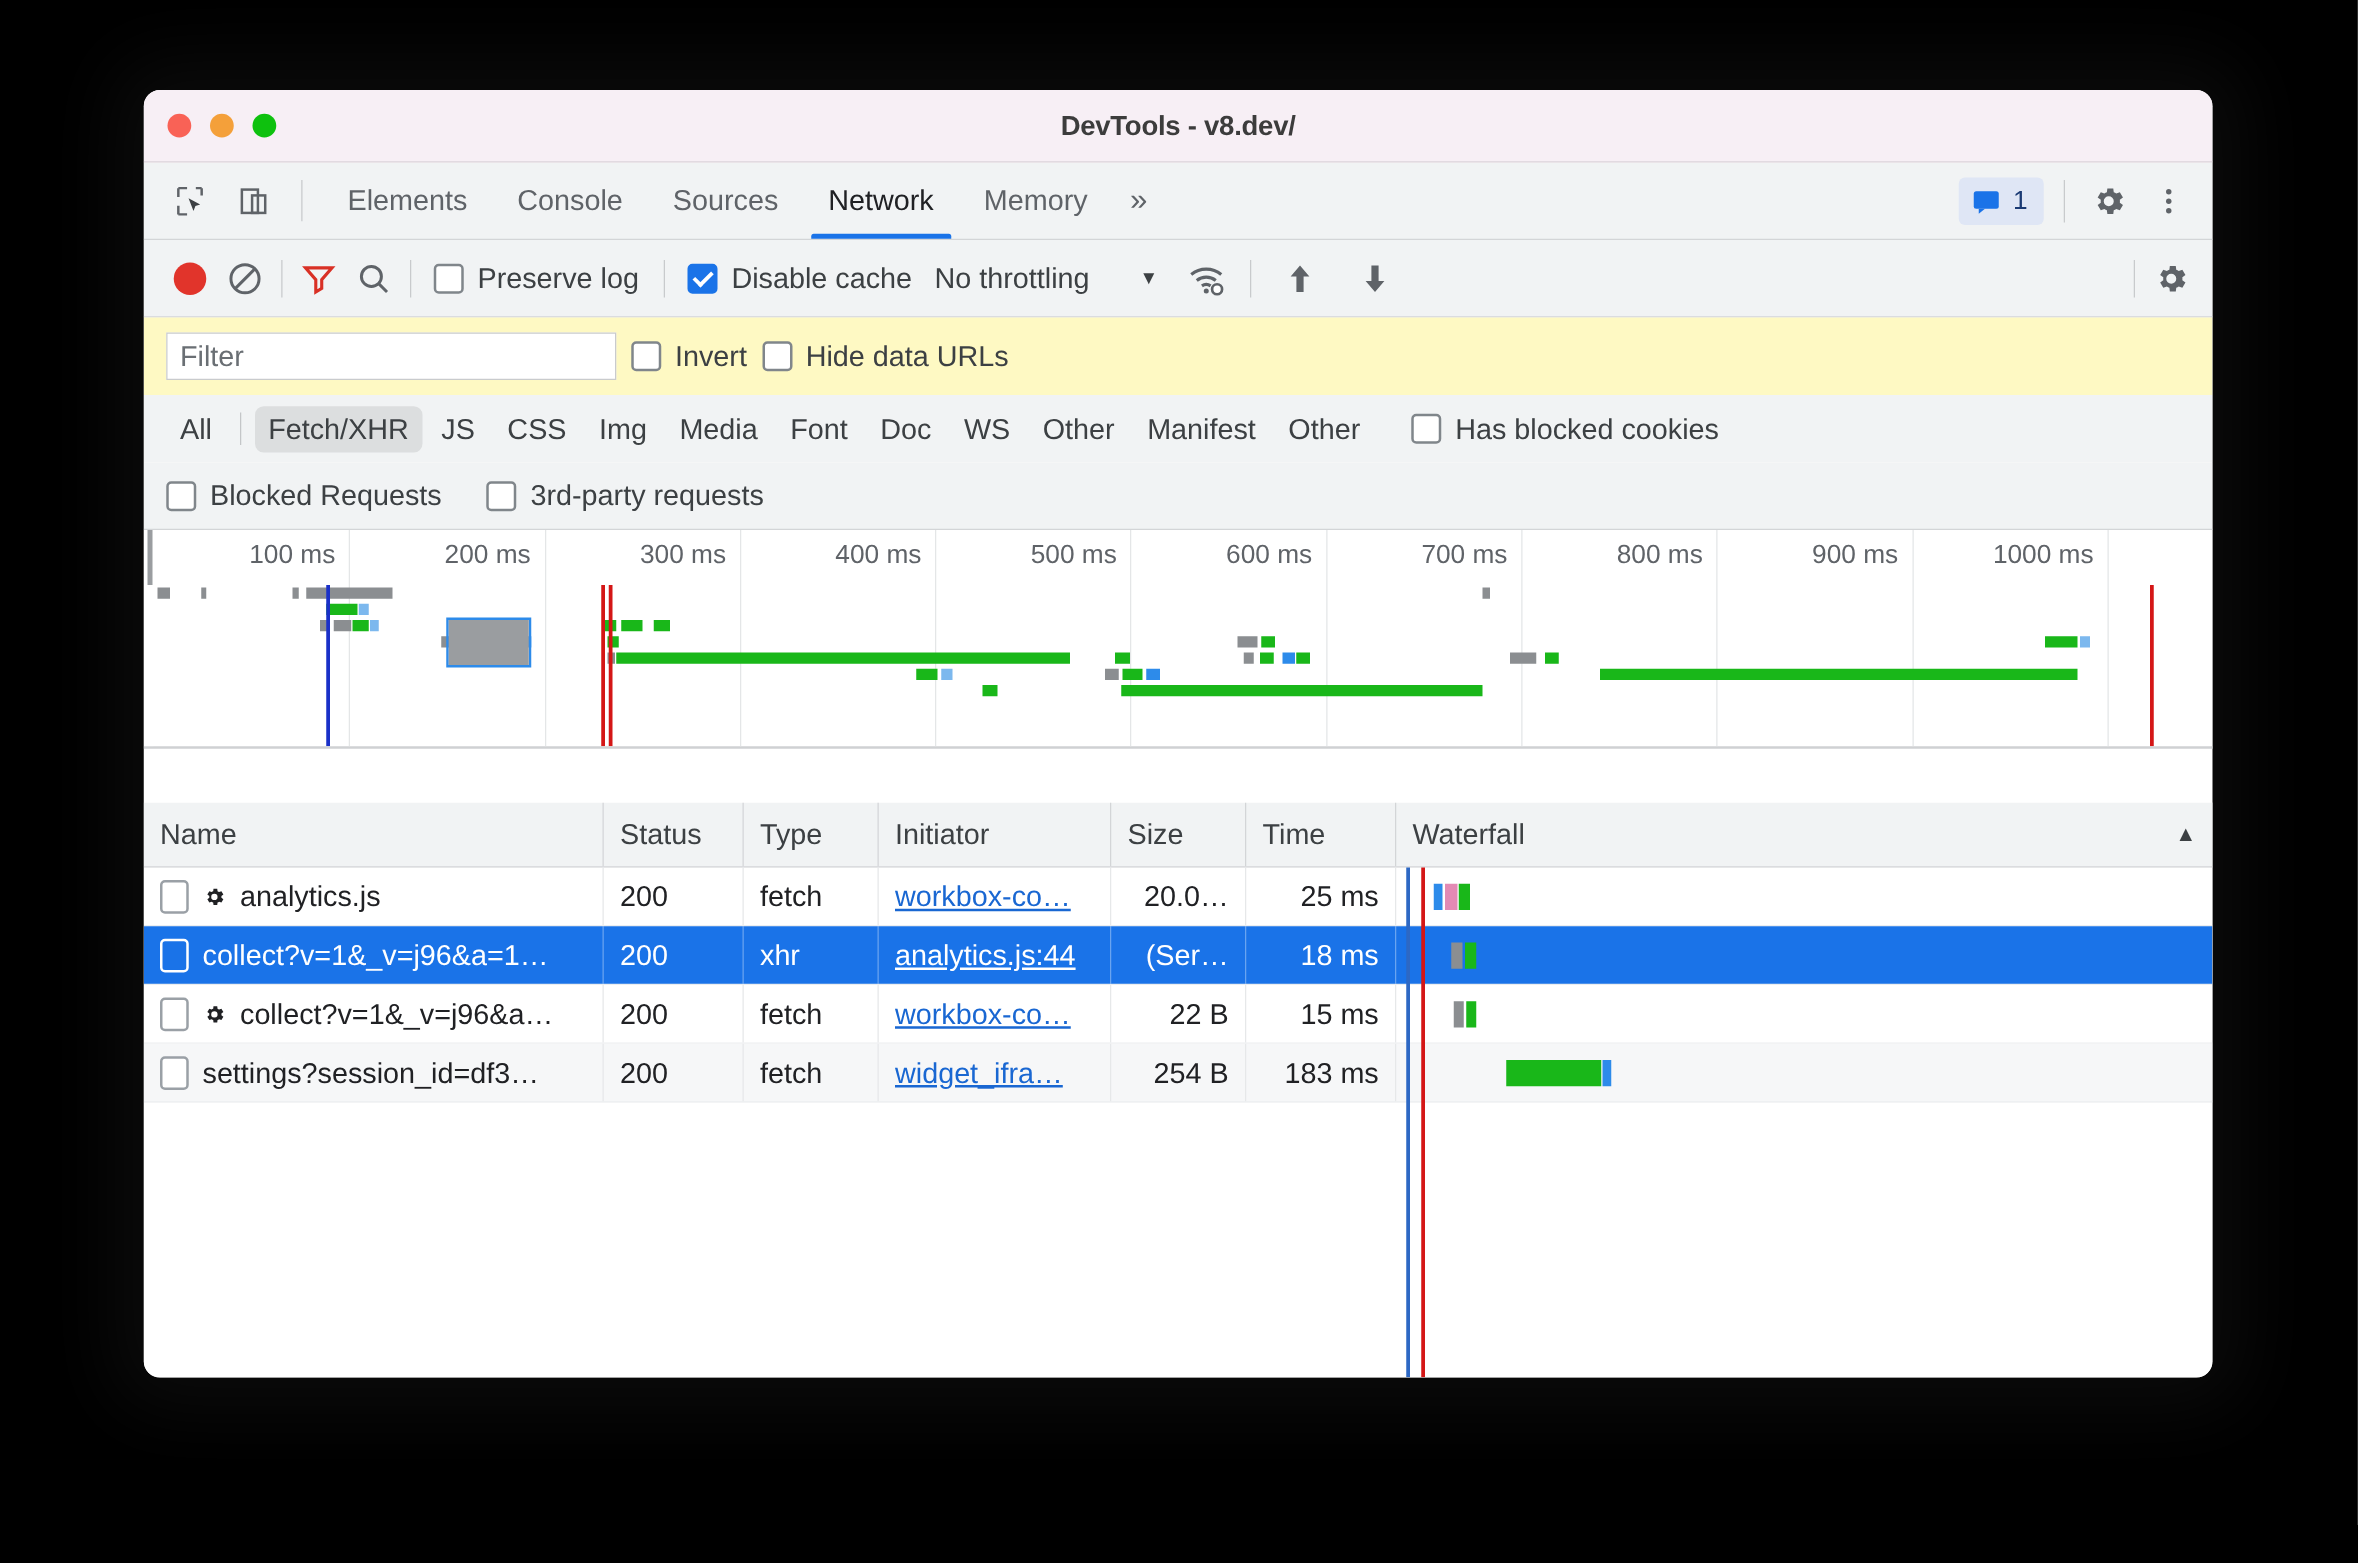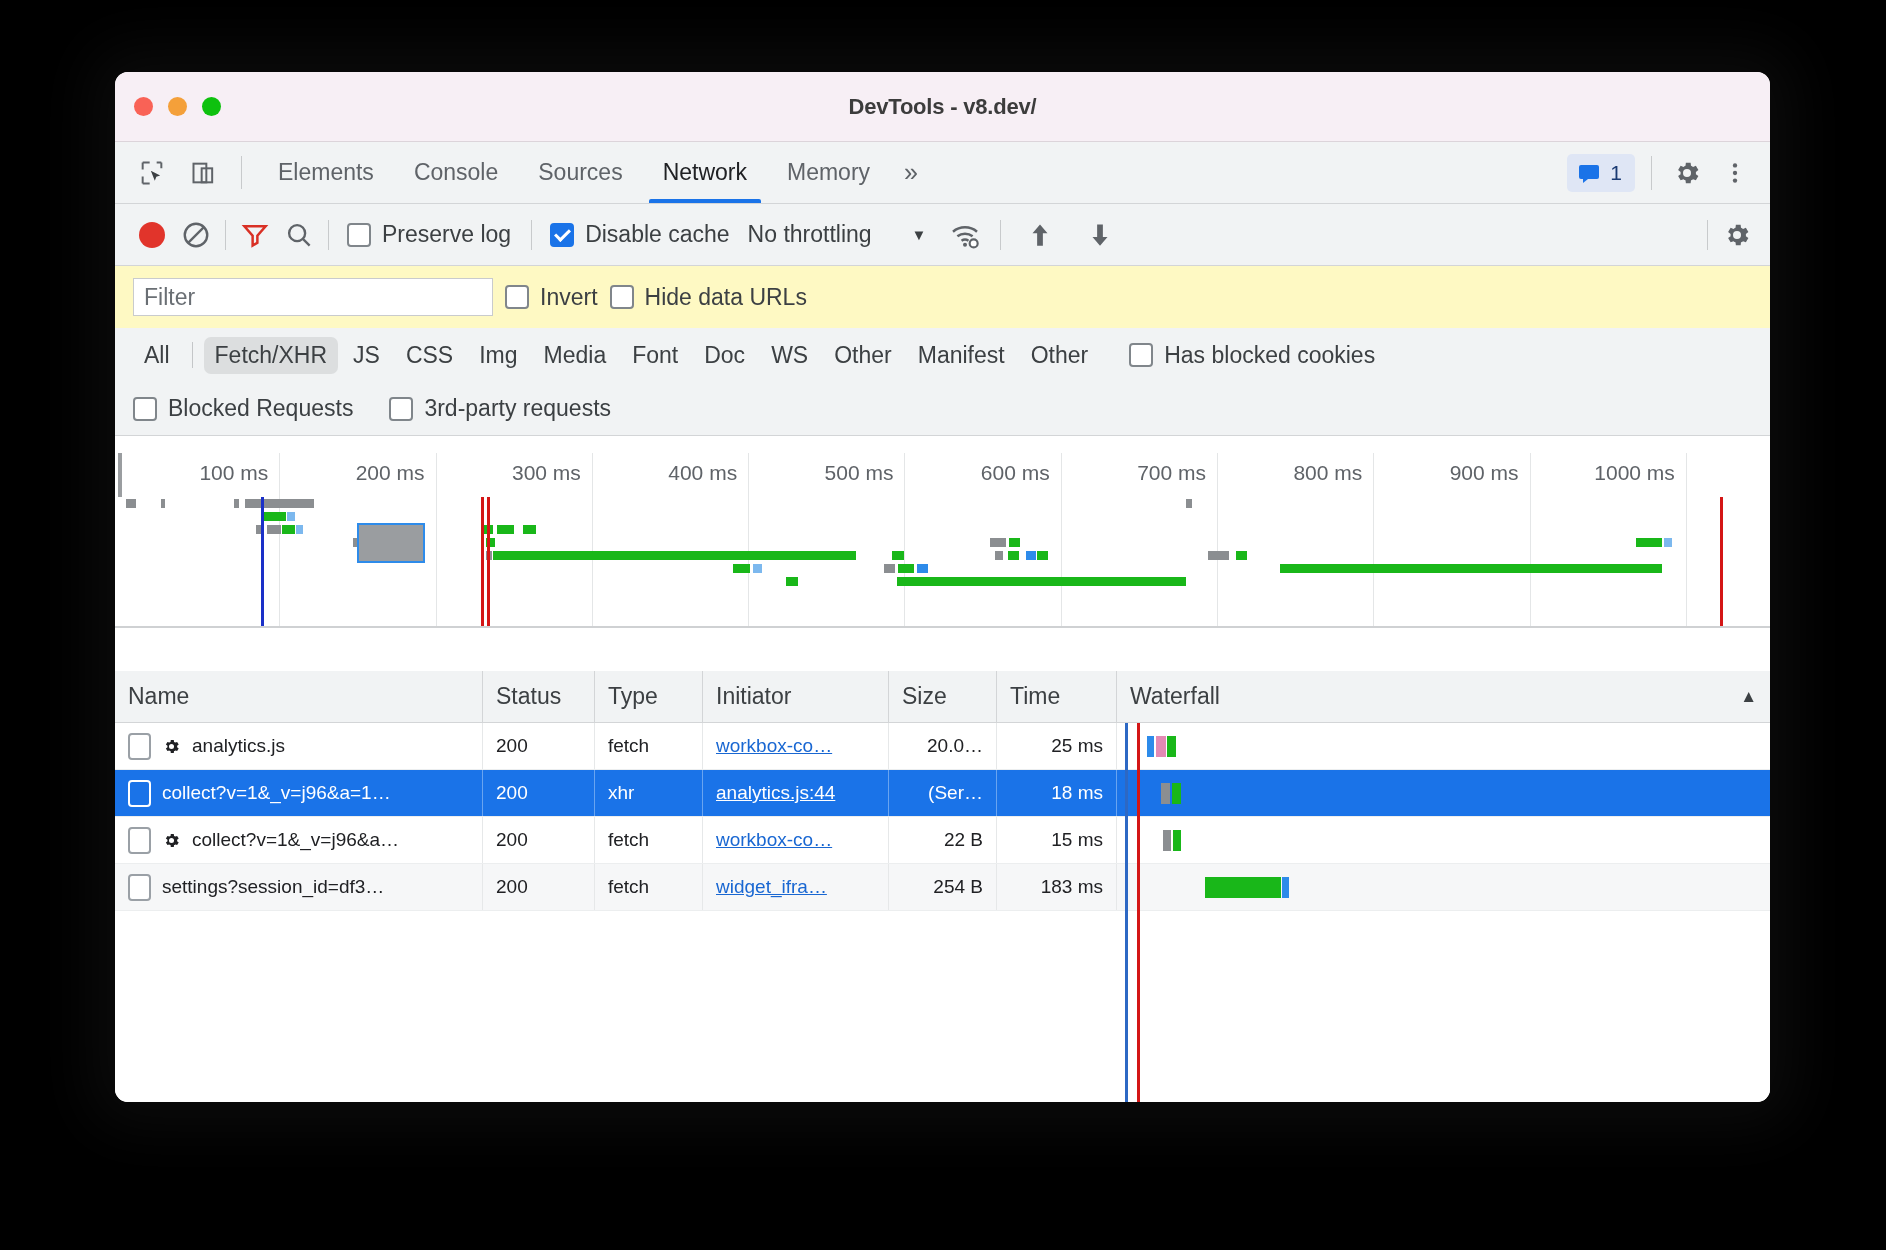--- a/index.html
+++ b/index.html
@@ -22,21 +22,21 @@
     width: 1655px; height: 1030px;
     background: #ffffff;
     border-radius: 13px;
     box-shadow: 0 0 60px 26px rgba(255,255,255,0.045);
     overflow: hidden;
     display: flex;
     flex-direction: column;
   }
   
   .titlebar {
-    height: 70px;
+    height: 58px;
     background: #f7eff5;
     border-bottom: 1px solid #dcd4da;
     display: flex;
     align-items: center;
     position: relative;
     flex: 0 0 auto;
   }
   .traffic {
     display: flex; gap: 15px;
     margin-left: 19px;
@@ -206,21 +206,20 @@
     flex: 0 0 auto;
   }
   
   .overview {
     height: 175px;
     background: #fff;
     position: relative;
     flex: 0 0 auto;
     border-bottom: 2px solid #cfd1d3;
     overflow: hidden;
-    margin-top: 17px;
   }
   .ov-leftgutter {
     position: absolute; left: 0; top: 0; bottom: 0;
     width: 8px; background: #fff;
   }
   .ov-leftgutter:after {
     content:""; position:absolute; left:3px; top:0; width:4px; height:44px;
     background:#9a9da0;
   }
   .ov-ticks { position: absolute; inset: 0; }
@@ -275,21 +274,21 @@
   .tbody { flex: 1 1 auto; position: relative; }
   .trow {
     display: flex;
     height: 47px;
     border-bottom: 1px solid #eceeef;
     align-items: stretch;
   }
   .trow.alt { background: #f6f7f8; }
   .trow.sel { background: #1a73e8; color: #fff; }
   .td {
-    font-size: 19px; color: #202124;
+    font-size: 23px; color: #202124;
     display: flex; align-items: center;
     padding: 0 13px;
     border-right: 1px solid #e6e8e9;
     white-space: nowrap;
     overflow: hidden;
   }
   .trow.sel .td { color: #fff; border-right-color: rgba(255,255,255,.35); }
   .td.name { gap: 11px; }
   .td.num { justify-content: flex-end; }
   .rowcb {

